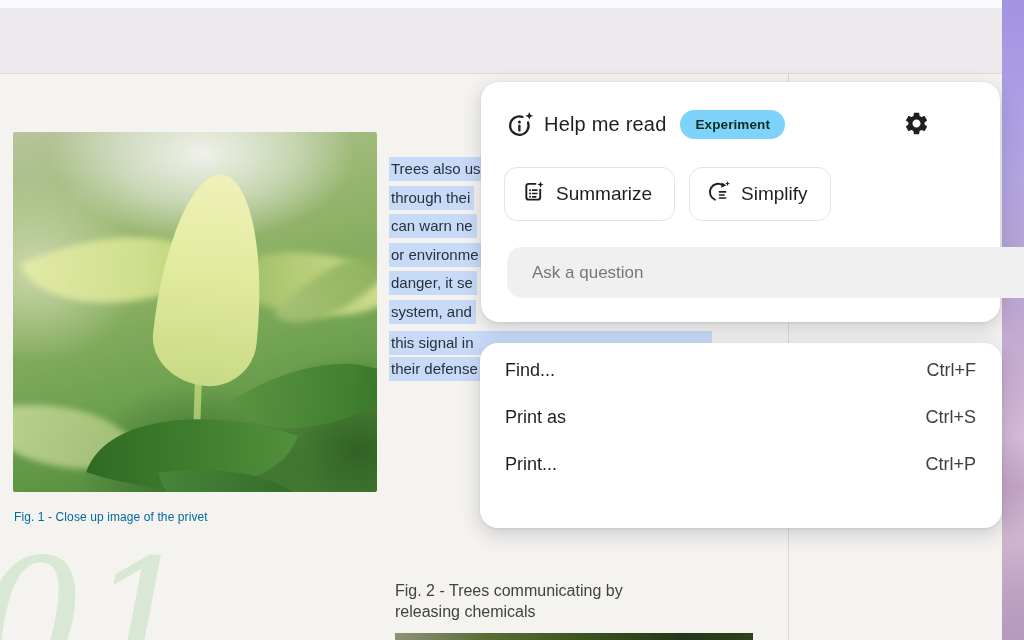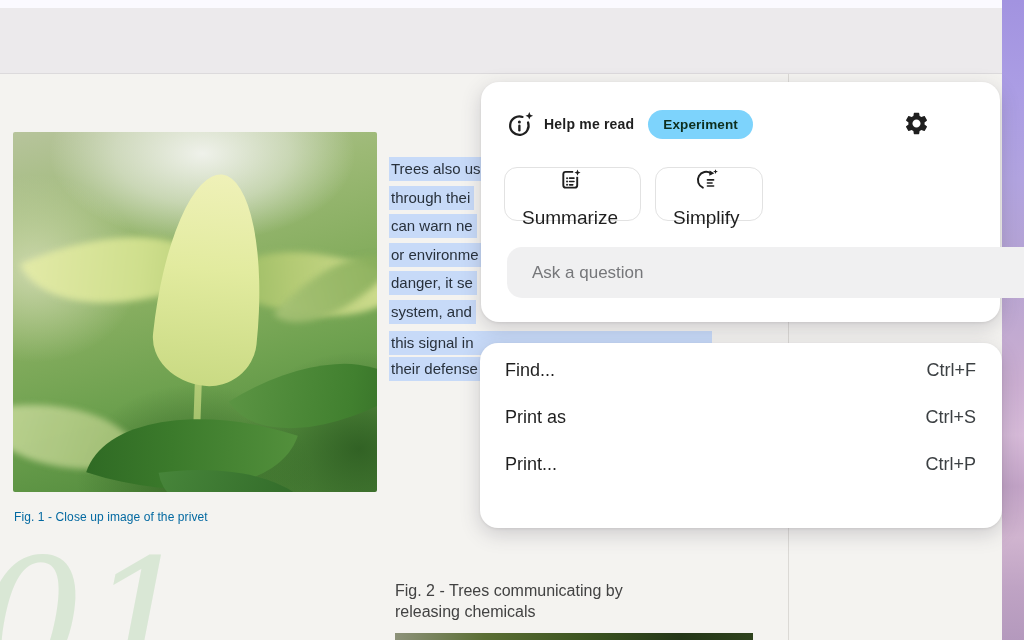--- a/index.html
+++ b/index.html
@@ -75,33 +75,33 @@
                   font-size:16px; line-height:21px; color:#424242; }
   .img2-strip { position:absolute; left:395px; top:633px; width:358px; height:7px; z-index:1;
                 background:linear-gradient(90deg,#8d927a 0%,#5a6e34 25%,#3a521f 55%,#243618 80%,#2e421d 100%); }
 
   
   .hm-panel { position:absolute; left:481px; top:82px; width:519px; height:240px; z-index:10;
               background:#ffffff; border-radius:18px;
               box-shadow:0 6px 20px rgba(70,65,80,.22), 0 1px 3px rgba(0,0,0,.08); }
   .hm-header { position:absolute; left:26px; top:27px; height:30px; display:flex; align-items:center; }
   .hm-title-icon { width:27px; height:27px; flex:0 0 auto; }
-  .hm-title { margin-left:10px; font-size:14px; font-weight:700; color:#1f1f1f; letter-spacing:.2px; }
+  .hm-title { margin-left:10px; font-size:20px; font-weight:400; color:#1f1f1f; letter-spacing:.2px; }
   .hm-badge { margin-left:14px; height:29px; line-height:29px; padding:0 15px;
               background:#7dd3fc; color:#0d2e1d; border-radius:15px;
               font-size:13.5px; font-weight:700; letter-spacing:.1px; }
   .hm-gear { position:absolute; left:420px; top:27px; width:30px; height:30px;
              border:none; background:transparent; cursor:pointer; padding:1px; }
   .hm-gear svg { width:27px; height:27px; }
   .hm-btn-row { position:absolute; left:23px; top:85px; display:flex; gap:14px; }
   .hm-btn { height:54px; display:flex; align-items:center; gap:11px;
             padding:0 22px 0 17px; background:#fff;
             border:1px solid #e2e2e2; border-radius:13px; cursor:pointer;
             font-family:"Liberation Sans", sans-serif;
-            font-size:19px; font-weight:500; color:#1f1f1f;flex-direction:column; }
+            font-size:19px; font-weight:500; color:#1f1f1f; }
   .hm-btn svg { width:23px; height:23px; }
   .hm-input { position:absolute; left:26px; top:165px; width:532px; height:51px;
               background:#f0f0f1; border:none; border-radius:15px;
               padding:0 25px; font-family:"Liberation Sans", sans-serif;
               font-size:17px; color:#202124; outline:none; }
   .hm-input::placeholder { color:#76777a; opacity:1; }
 
   
   .ctx-menu { position:absolute; left:480px; top:343px; width:522px; height:185px; z-index:10;
               background:#ffffff; border-radius:18px; padding-top:4px;

